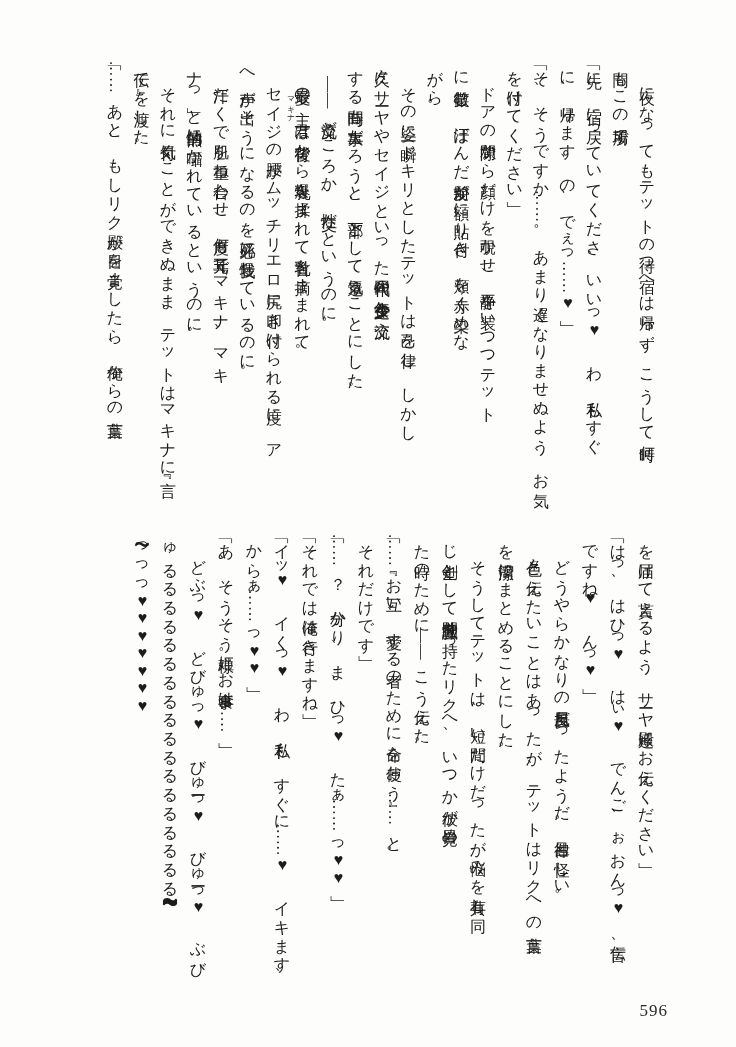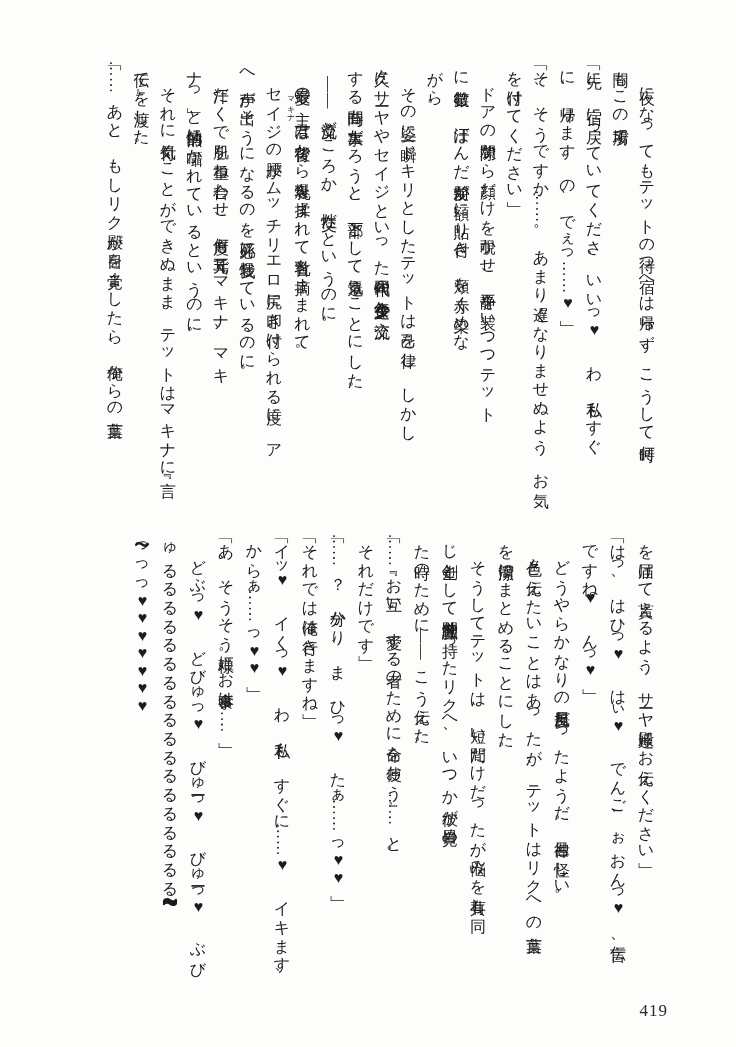--- a/index.html
+++ b/index.html
@@ -104,14 +104,14 @@
       <p>それだけです」</p>
       <p>「……？　分かり、ま、ひっ♥　たぁ……っ♥♥」</p>
       <p>「それでは俺は行きますね」</p>
       <p>「イッ♥　イくっ♥　わ、私も、すぐに……♥　イキます、</p>
       <p>からぁ……っ♥♥」</p>
       <p>「あ、そうそう姫様。お食事は……」</p>
       <p class="indent">どぶっ♥　どびゅっ♥　びゅーっ♥　びゅーっ♥　ぶび</p>
       <p>ゅるるるるるるるるるるるるるるるるるる〜〜〜〜〜〜〜〜〜</p>
       <p>〜〜っっっ♥♥♥♥♥♥♥</p>
     </section>
-  <div class="page-number">419</div>
+  <div class="page-number">596</div>
 </div>
 
 </body></html>

